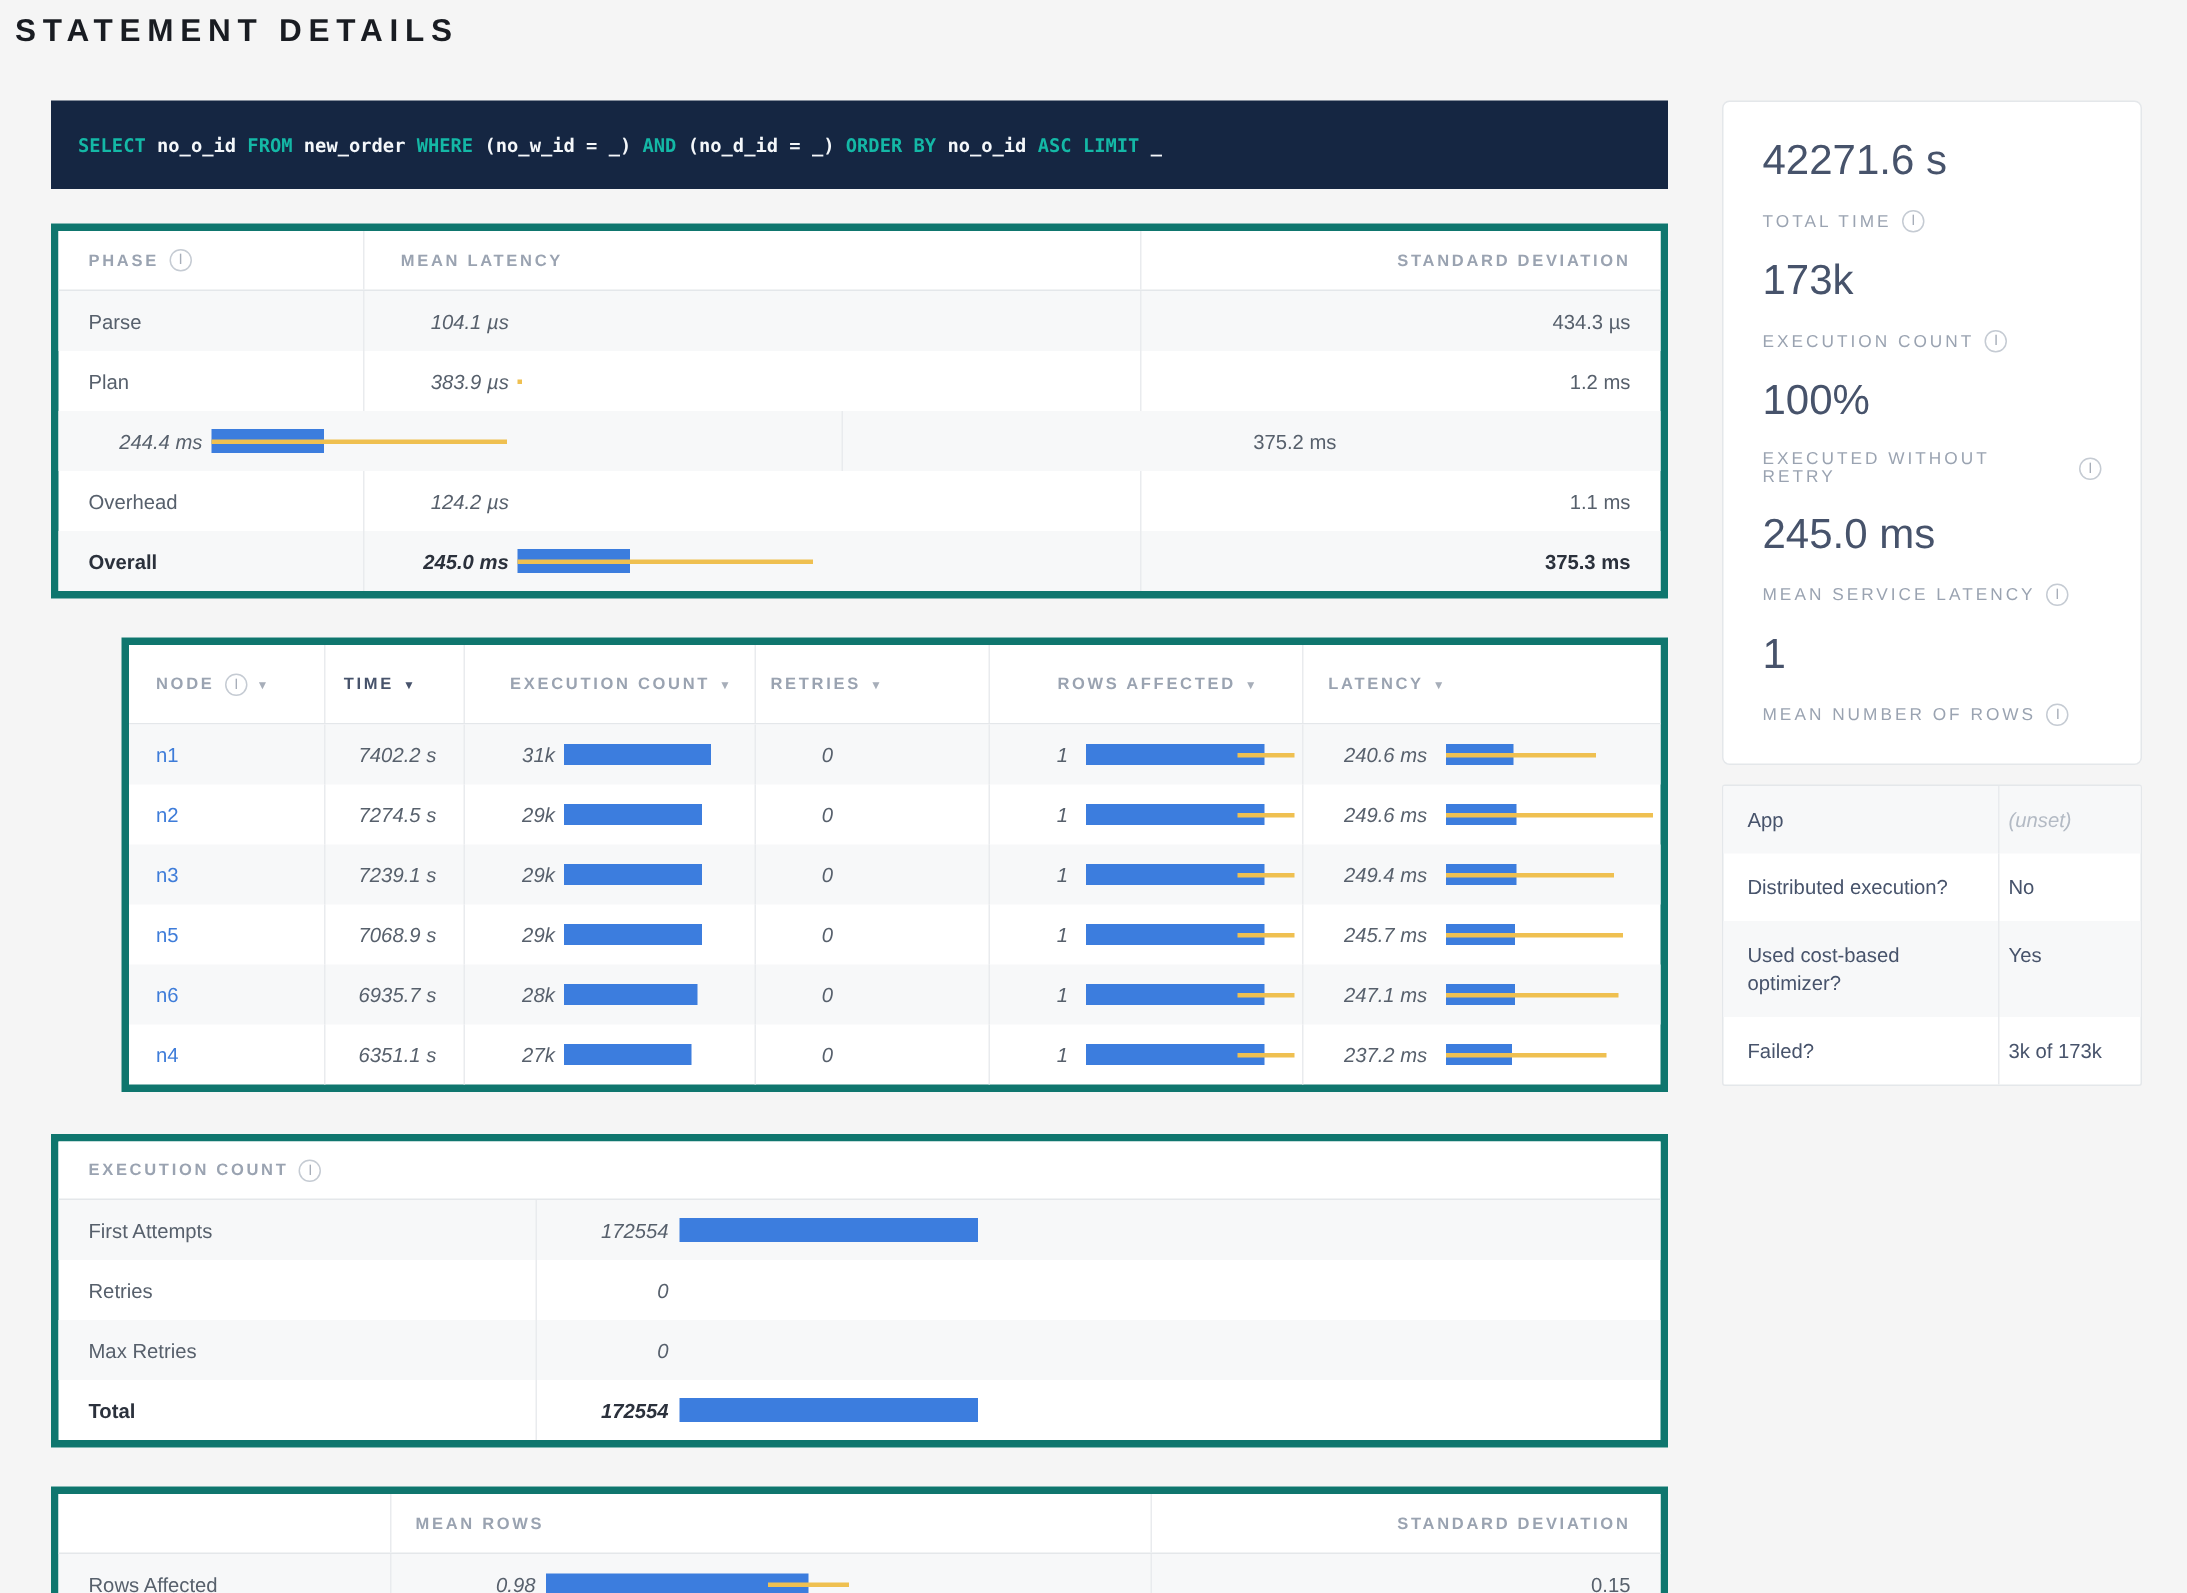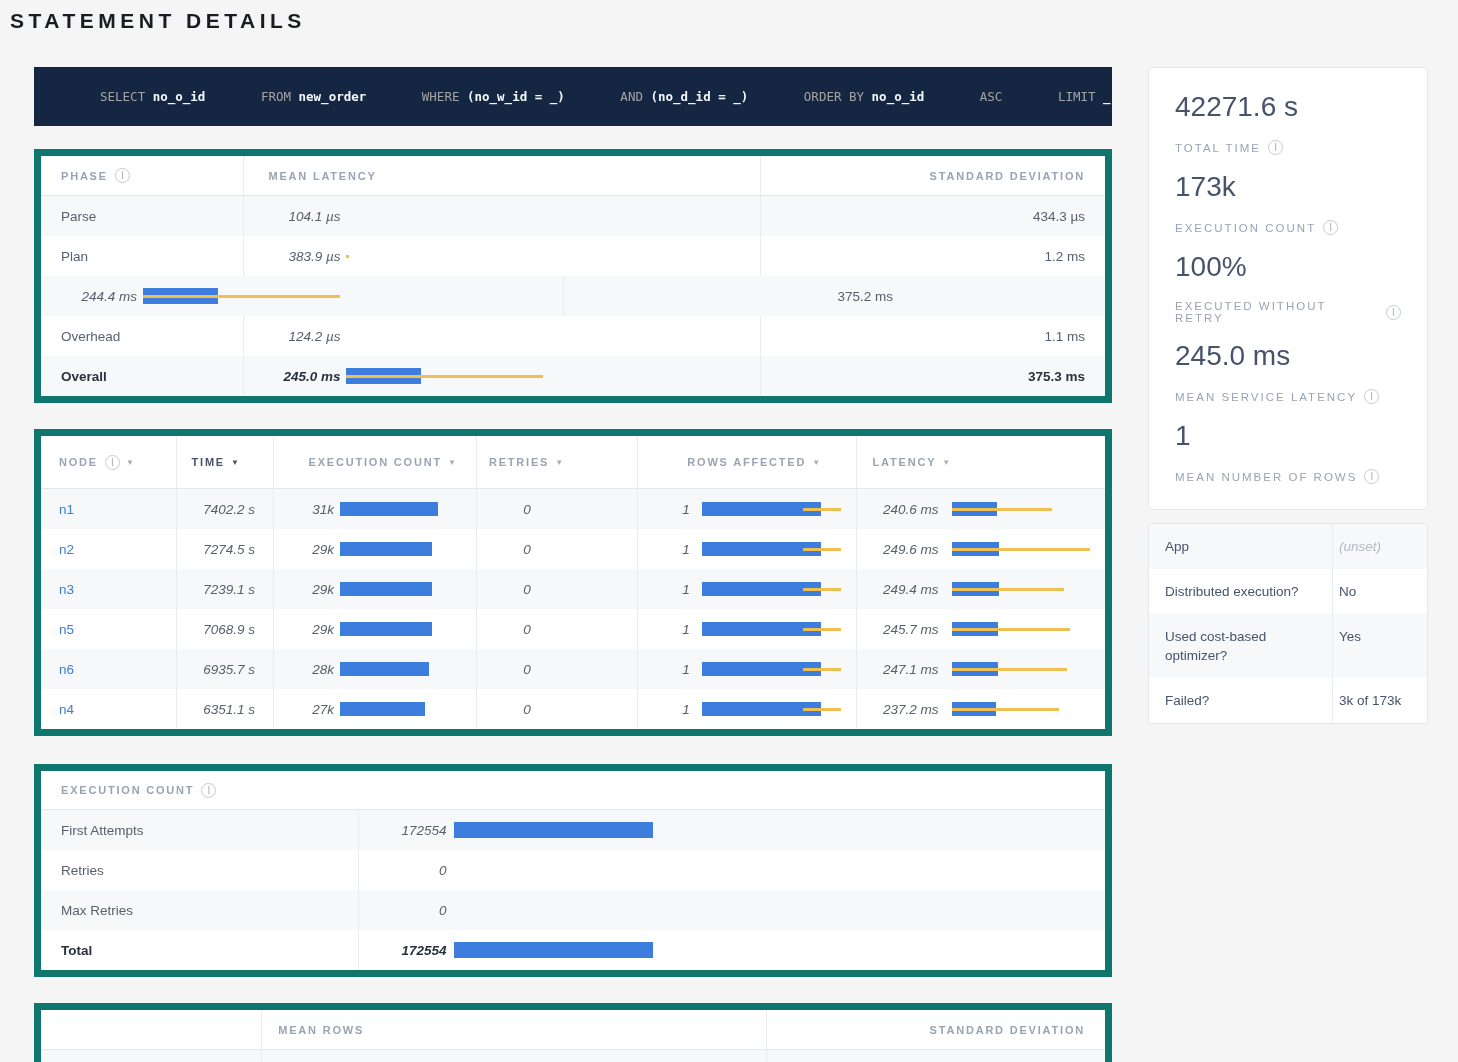--- a/index.html
+++ b/index.html
@@ -8,25 +8,25 @@
 
   h1.page-title { font-size:21px; font-weight:700; letter-spacing:4.5px; color:#191c22; margin:9px 0 0 10px; }
 
   .layout { display:flex; margin:34px 30px 0 34px; align-items:flex-start; }
   .main { width:1078px; }
   .side { width:280px; margin-left:36px; }
 
   
   .sql-bar { background:#152642; height:59px; display:flex; align-items:center; padding:0 18px; }
   .sql-bar code { font-family:"DejaVu Sans Mono", monospace; font-size:12.5px; white-space:pre; }
-  .sql-bar .kw { color:#a3a3a3; font-weight:400;margin-left:48px; }
+  .sql-bar .kw { color:#14b8a6; font-weight:700; }
   .sql-bar .id { color:#f4f7fa; font-weight:700; }
 
   
-  .tbl { background:#fff; border:7px solid #0f766e; }
+  .tbl { background:#fff; border:5px solid #0f766e; }
   .tr { display:flex; align-items:center; }
   .tr.striped { background:#f7f8f9; }
   .th { font-size:11px; font-weight:700; letter-spacing:1.8px; color:#9aa3b1; text-transform:uppercase; }
   .cell { border-right:1px solid #e9ebee; height:100%; display:flex; align-items:center; }
   .cell:last-child { border-right:none; }
   .hdr-row { border-bottom:1px solid #e4e7ea; background:#fff; }
   .body-row { font-size:13.5px; }
   .bold-row, .bold-row .num { color:#2b313c; font-weight:700; }
 
   
@@ -39,21 +39,21 @@
 
   
   .phase-table { margin-top:23px; }
   .phase-table .tr { height:40px; }
   .pt-c1 { width:206px; padding-left:20px; }
   .pt-c2 { width:523px; padding-left:24px; }
   .pt-c3 { width:349px; padding-right:20px; justify-content:flex-end; }
   .pt-c2 .val { width:72px; text-align:right; margin-right:6px; flex:none; }
 
   
-  .node-table { margin-top:26px; }
+  .node-table { margin-top:26px;margin-left:47px; }
   .node-table .hdr-row { height:53px; }
   .node-table .body-row { height:40px; }
   .nt-c1 { width:138px; padding-left:18px; }
   .nt-c2 { width:98px;  padding-right:18px; justify-content:flex-end; }
   .nt-c3 { width:206px; padding-left:16px; }
   .nt-c4 { width:162px; justify-content:center; padding-right:60px; }
   .nt-c5 { width:222px; padding-left:16px; }
   .nt-c6 { width:252px; padding-left:16px; }
   .nt-c3 .val { width:44px; text-align:right; margin-right:6px; flex:none; }
   .nt-c5 .val { width:36px; text-align:right; margin-right:12px; flex:none; }

